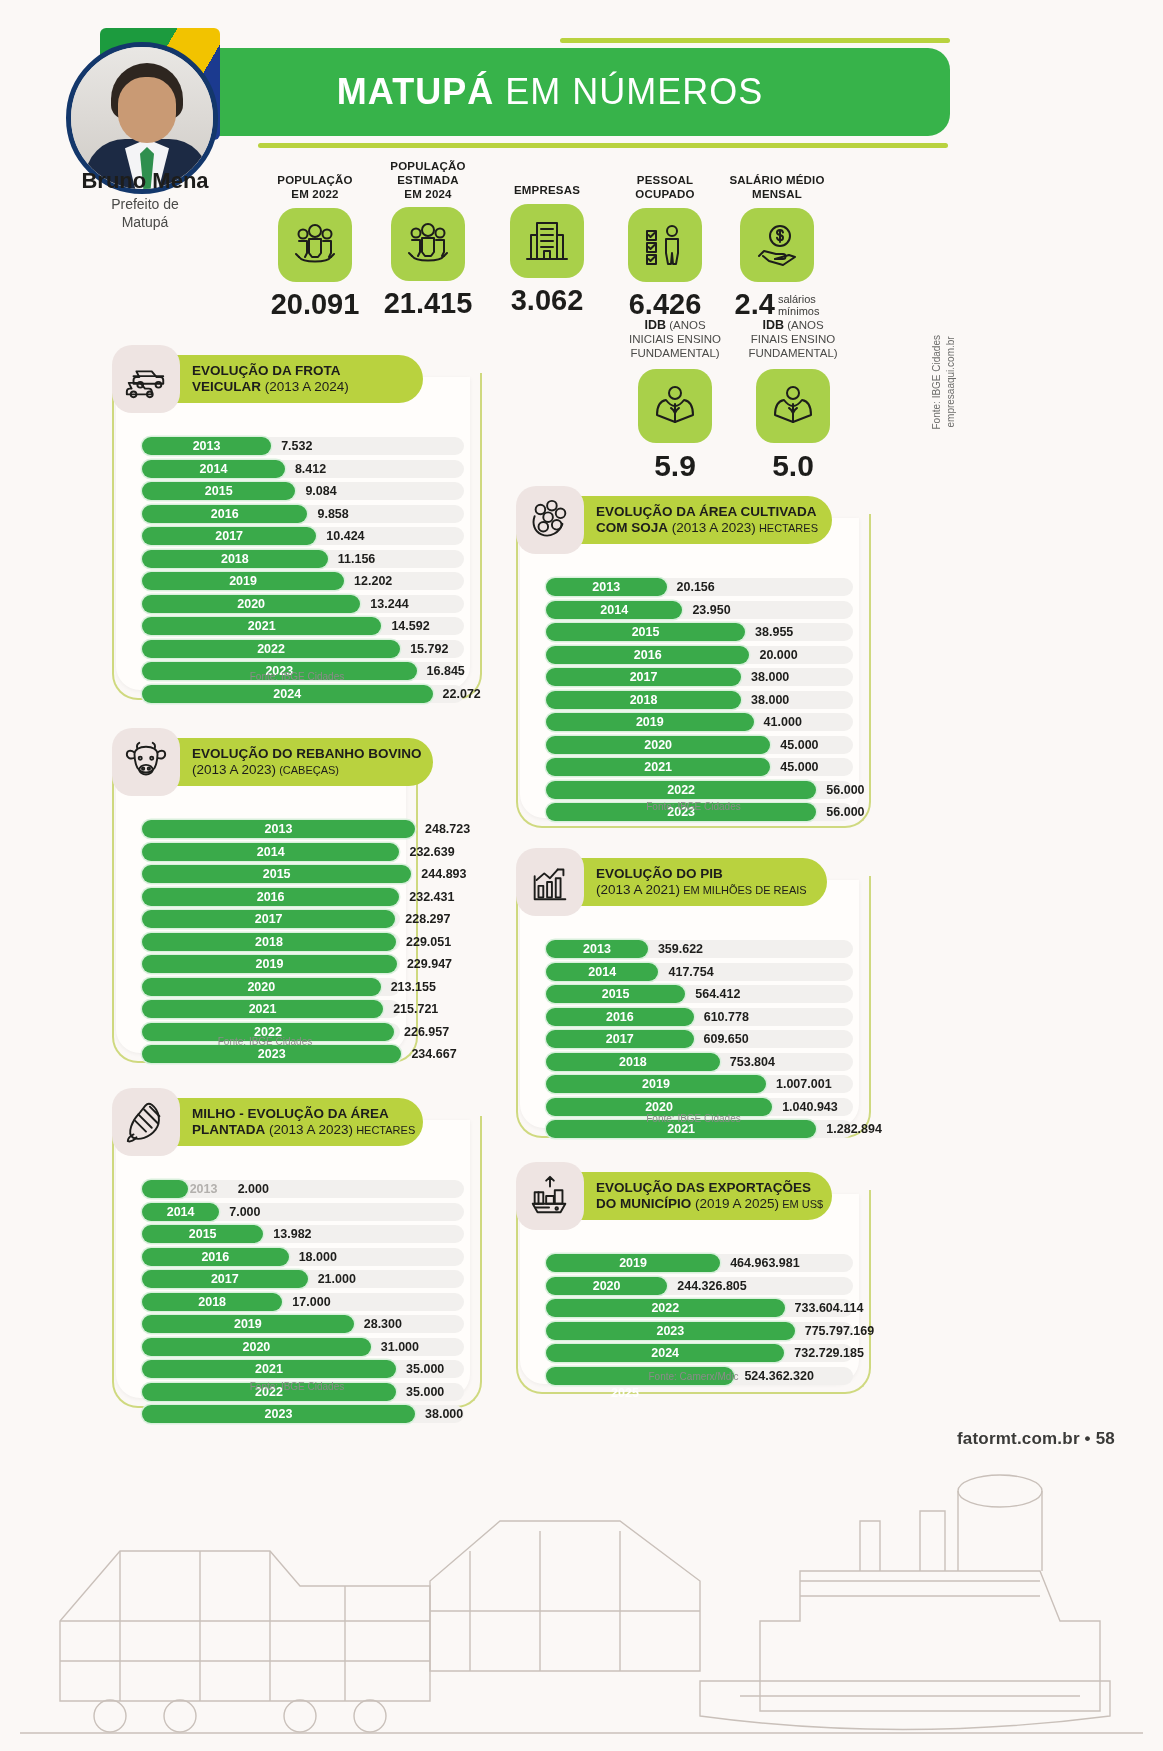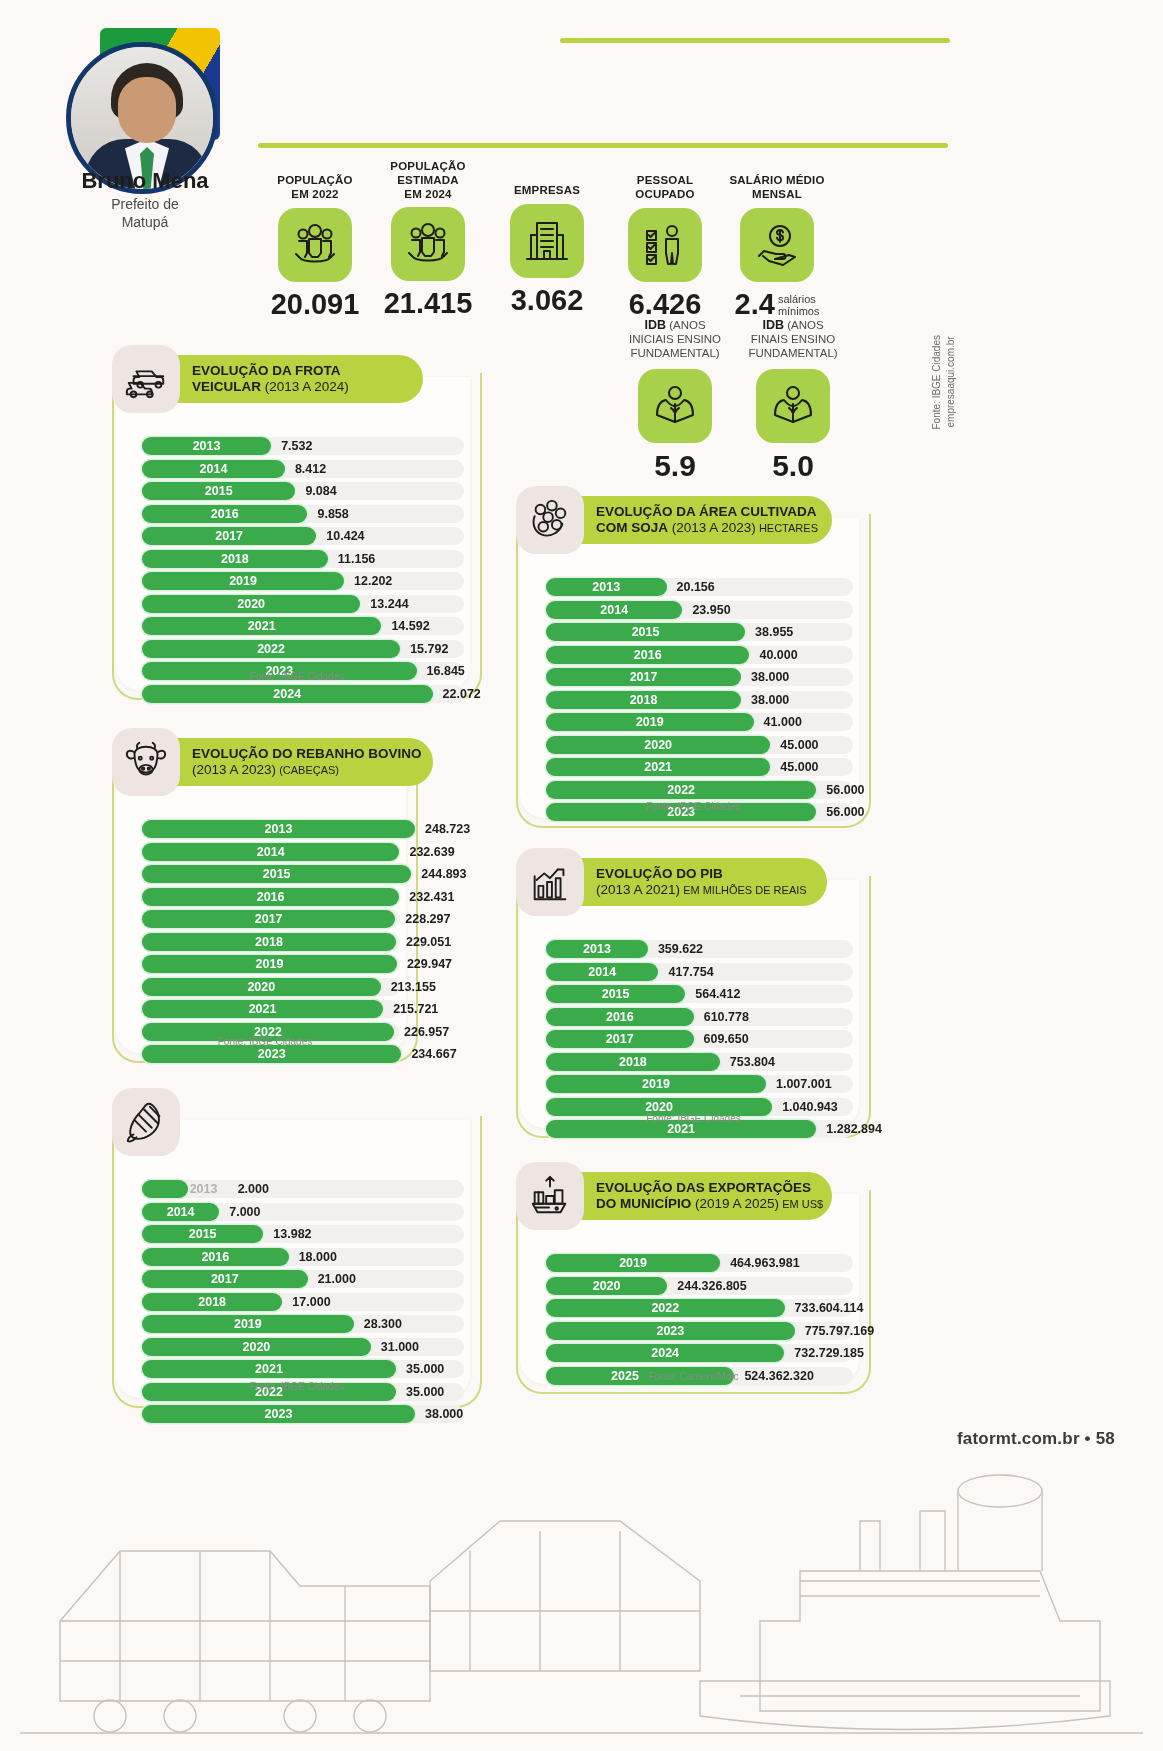--- a/index.html
+++ b/index.html
@@ -127,20 +127,25 @@
   .footer-text { position: absolute; right: 48px; bottom: 302px;
     font-size: 17px; color: #3a3a38; font-weight: 600; letter-spacing: .2px; }
 </style>
 </head>
 <body>
 
 <div class="page">
 
   <div class="header-wrap">
     <div class="hdr-line-top"></div>
+    <div class="hdr-bar">
+      <div class="hdr-title">
+        <span class="b">MATUPÁ</span><span class="l"> EM NÚMEROS</span>
+      </div>
+    </div>
     <div class="hdr-line-bot"></div>
   </div>
 
   <div class="avatar-box">
     <div class="flag-bg"></div>
     <div class="avatar">
       <div class="av-sky"></div>
         <div class="av-suit"></div>
         <div class="av-shirt"></div>
       <div class="av-hair"></div>
@@ -466,20 +471,24 @@
         <div class="card-hdr">
           <div class="card-icon">
             <svg viewBox="0 0 48 48">
               <g stroke="#1d1d1b" stroke-width="2" fill="none" stroke-linecap="round" stroke-linejoin="round">
                 <path d="M30 6c8 6 10 18 4 26s-18 12-24 8 0-18 6-24S24 2 30 6z"></path>
                 <path d="M16 16l14 14M12 22l12 12M22 11l14 14M28 8l10 10"></path>
                 <path d="M11 37c-4 2-6 5-6 7 3 1 7-1 9-4"></path>
               </g>
             </svg>
           </div>
+          <div class="card-titlebar" style="width:265px">
+            <div class="ct-l1"><b>MILHO - EVOLUÇÃO DA ÁREA</b></div>
+            <div class="ct-l2"><b>PLANTADA</b> (2013 A 2023)<span class="sm"> HECTARES</span></div>
+          </div>
         </div>
         <div class="bars" style="top:92px">
           <div class="barrow">
             <div class="track"></div>
             <div class="bar" style="width:45.63157894736841px"></div>
             <div class="bar-year out" style="left:47.63157894736841px;width:44px;text-align:left;">2013</div>
             <div class="bar-val" style="left:95.63157894736841px">2.000</div>
           </div>
           <div class="barrow">
             <div class="track"></div>
@@ -582,21 +591,21 @@
           <div class="barrow">
             <div class="track"></div>
             <div class="bar" style="width:199.07625000000002px"></div>
             <div class="bar-year" style="left:0;width:199.07625000000002px;">2015</div>
             <div class="bar-val" style="left:209.07625000000002px">38.955</div>
           </div>
           <div class="barrow">
             <div class="track"></div>
             <div class="bar" style="width:203.44285714285712px"></div>
             <div class="bar-year" style="left:0;width:203.44285714285712px;">2016</div>
-            <div class="bar-val" style="left:213.44285714285712px">40.000</div>
+            <div class="bar-val" style="left:213.44285714285712px">20.000</div>
           </div>
           <div class="barrow">
             <div class="track"></div>
             <div class="bar" style="width:195.0857142857143px"></div>
             <div class="bar-year" style="left:0;width:195.0857142857143px;">2017</div>
             <div class="bar-val" style="left:205.0857142857143px">38.000</div>
           </div>
           <div class="barrow">
             <div class="track"></div>
             <div class="bar" style="width:195.0857142857143px"></div>
@@ -765,21 +774,21 @@
           </div>
           <div class="barrow">
             <div class="track"></div>
             <div class="bar" style="width:238.3743049032704px"></div>
             <div class="bar-year" style="left:0;width:238.3743049032704px;">2024</div>
             <div class="bar-val" style="left:248.3743049032704px">732.729.185</div>
           </div>
           <div class="barrow">
             <div class="track"></div>
             <div class="bar" style="width:188.41764298356185px"></div>
-            <div class="bar-year" style="left:0;width:158px;">2025</div>
+            <div class="bar-year" style="left:0;width:158px;margin-top:17px;">2025</div>
             <div class="bar-val" style="left:198.41764298356185px">524.362.320</div>
           </div>
         </div>
         <div class="card-src" style="bottom:12px">Fonte: Camerx/Mdic</div>
       </div>
     </div>
 
   <svg class="footer-art" viewBox="0 0 1163 380">
     <g fill="none" stroke="#b9aea6" stroke-width="1.4">
       <path d="M60 330 L430 330 L430 215 L300 215 L270 180 L120 180 L60 250 Z"></path>

